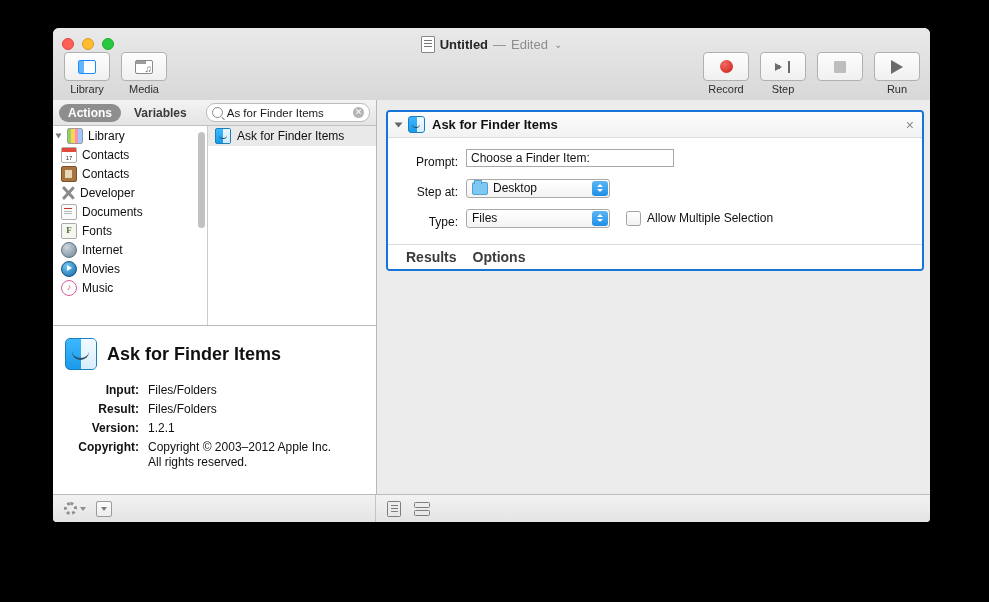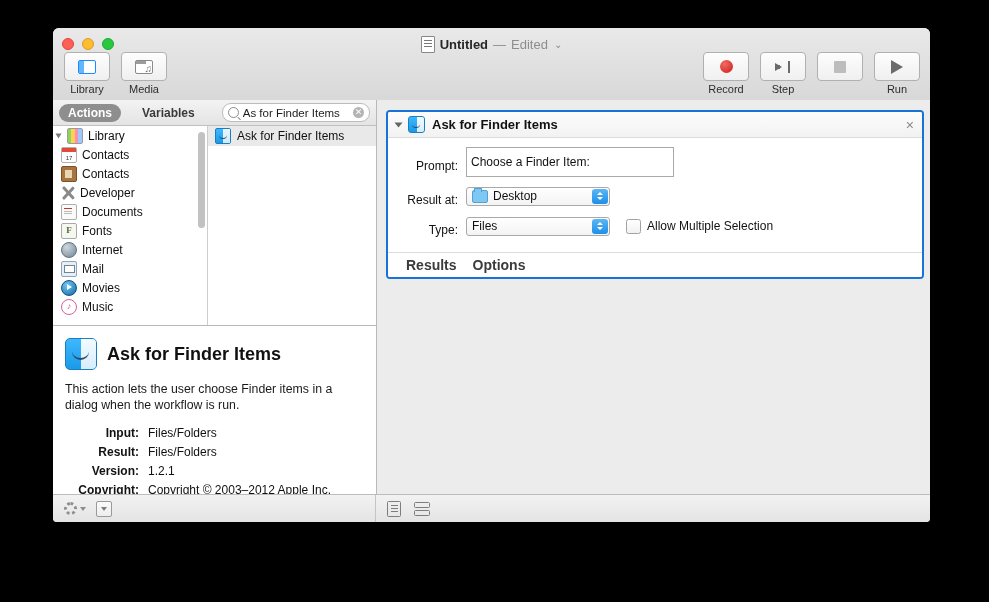--- a/index.html
+++ b/index.html
@@ -211,21 +211,21 @@
   }
 
   
   #tabs-row {
     height: 25px;
     background: linear-gradient(to bottom, #f3f3f3, #e4e4e4);
     border-bottom: 1px solid #c0c0c0;
     display: flex;
     align-items: center;
     padding: 0 6px;
-    gap: 12px;
+    gap: 4px;
   }
   .seg {
     font-size: 12px;
     font-weight: bold;
     padding: 2px 9px;
     border-radius: 10px;
     color: #3a3a3a;
     cursor: default;
   }
   .seg.active {
@@ -562,21 +562,21 @@
     width: 58px;
     text-align: right;
     font-size: 12px;
     color: #111;
     padding-right: 8px;
     flex: none;
     margin-top: 8px;
   }
   .text-field {
     width: 208px;
-    height: 30px;
+    height: 18px;
     border: 1px solid #a9a9a9;
     background: #fff;
     font-size: 12px;
     color: #111;
     display: flex;
     align-items: center;
     padding: 0 4px;
     box-sizing: border-box;
   }
   .popup {
@@ -847,24 +847,20 @@
           </div>
           <div class="lib-row">
             <span class="lrow-icon ic-fonts"></span>
             <span>Fonts</span>
           </div>
           <div class="lib-row">
             <span class="lrow-icon ic-internet"></span>
             <span>Internet</span>
           </div>
           <div class="lib-row">
-            <span class="lrow-icon ic-mail"></span>
-            <span>Mail</span>
-          </div>
-          <div class="lib-row">
             <span class="lrow-icon ic-movies"></span>
             <span>Movies</span>
           </div>
           <div class="lib-row">
             <span class="lrow-icon ic-music"></span>
             <span>Music</span>
           </div>
 
           <div id="lib-scroll">
             <div id="lib-thumb"></div>
@@ -877,21 +873,20 @@
             <span>Ask for Finder Items</span>
           </div>
         </div>
       </div>
 
       <div id="info-pane">
         <div id="info-head">
           <span class="info-icon"></span>
           <span id="info-title">Ask for Finder Items</span>
         </div>
-        <div id="info-desc">This action lets the user choose Finder items in a dialog when the workflow is run.</div>
         <table id="info-table">
           <tbody>
               <tr>
             <td class="it-key">Input:</td>
             <td class="it-val">Files/Folders</td>
           </tr>
           <tr>
             <td class="it-key">Result:</td>
             <td class="it-val">Files/Folders</td>
           </tr>
@@ -922,21 +917,21 @@
         <div id="card-body">
 
           <div class="frow">
             <span class="flabel">Prompt:</span>
             <span class="text-field">
               <span>Choose a Finder Item:</span>
             </span>
           </div>
 
           <div class="frow">
-            <span class="flabel">Result at:</span>
+            <span class="flabel">Step at:</span>
             <span class="popup">
               <span class="folder-ico"></span>
               <span class="popup-text">Desktop</span>
               <span class="stepper">
                 <i class="st-up"></i>
                   <i class="st-dn"></i>
               </span>
             </span>
           </div>
 

